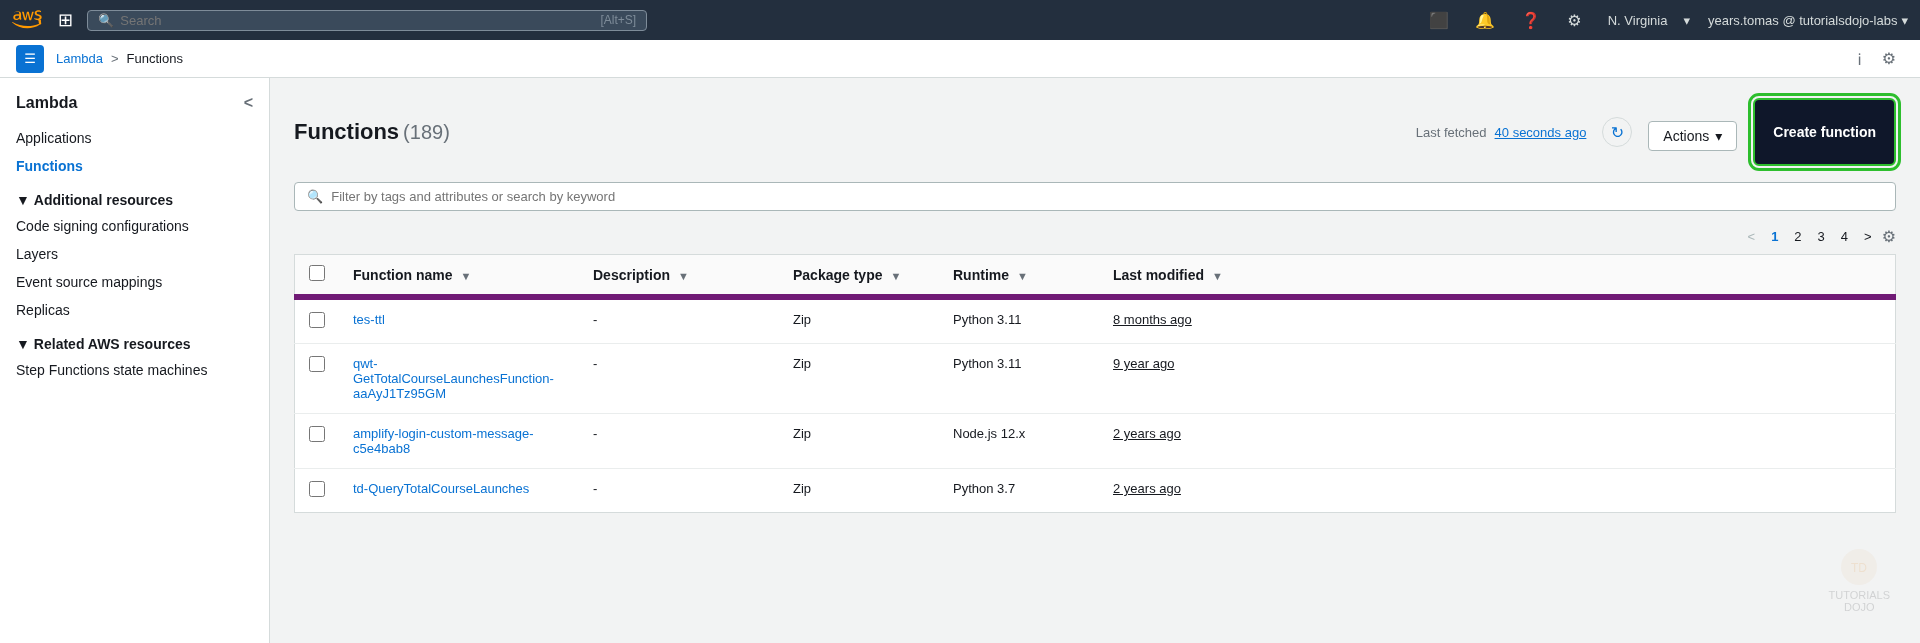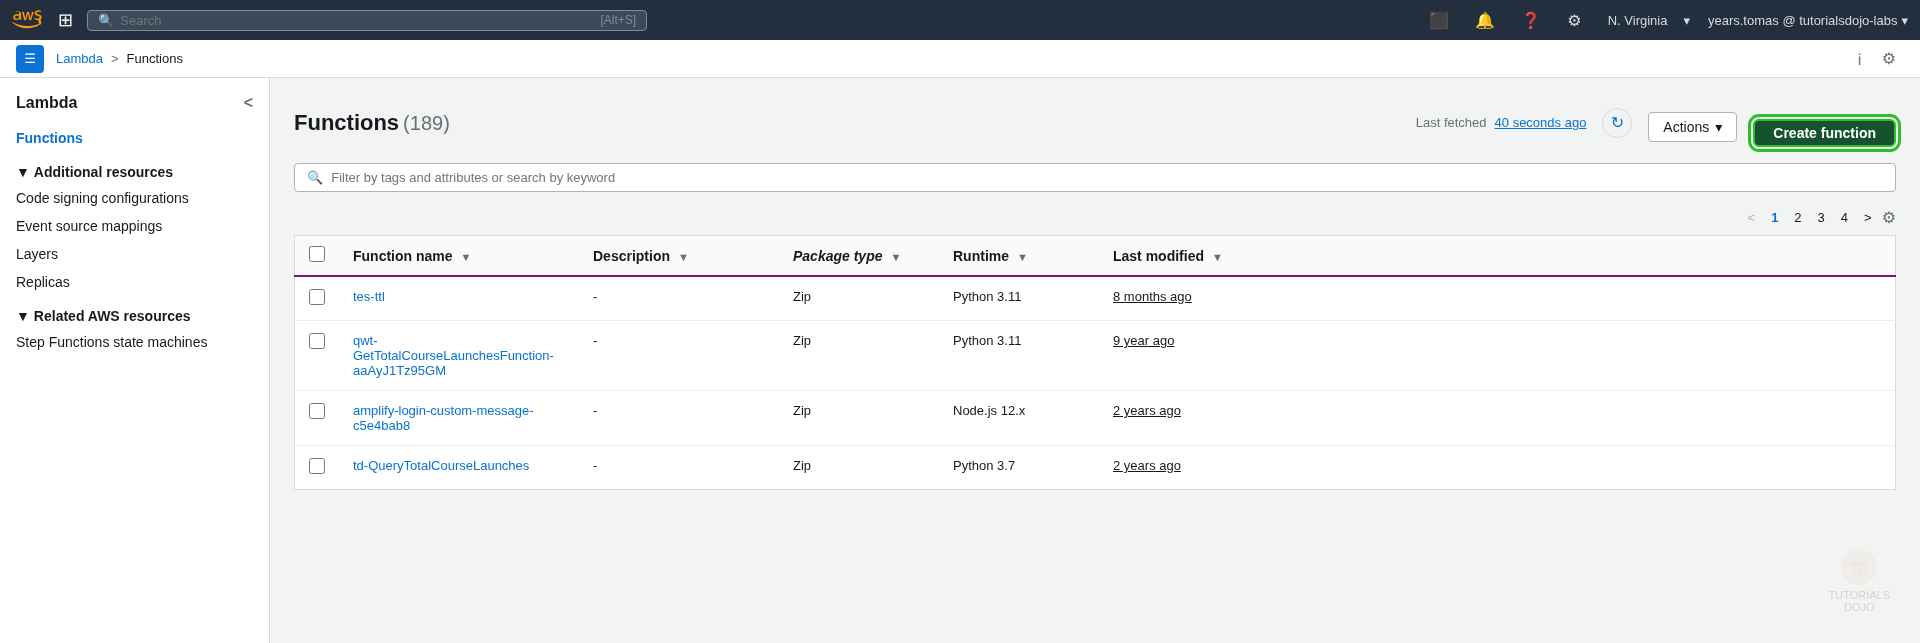--- a/index.html
+++ b/index.html
@@ -185,31 +185,30 @@
       padding: 6px 14px;
       cursor: pointer;
       font-size: 14px;
       color: #16191f;
       display: flex;
       align-items: center;
       gap: 6px;
       margin-top: 8px;
     }
     .create-function-btn {
-      background: #14532d;
+      background: #0f172a;
       border: 2px solid #2dbe2d;
       border-radius: 6px;
-      padding: 4px 18px;
+      padding: 24px 18px;
       cursor: pointer;
       font-size: 14px;
       font-weight: 700;
       color: #fff;
       outline: 3px solid #2dbe2d;
       outline-offset: 2px;
-      margin-top: 21px;
     }
 
     
     .content-search {
       display: flex;
       align-items: center;
       background: #fff;
       border: 1px solid #aab7b8;
       border-radius: 4px;
       padding: 6px 12px;
@@ -252,41 +251,41 @@
     
     .functions-table {
       background: #fff;
       border: 1px solid #d5dbdb;
       border-radius: 4px;
       width: 100%;
       border-collapse: collapse;
     }
     .functions-table th {
       background: #fafafa;
-      border-bottom: 2px solid #701a75;
+      border-bottom: 6px solid #701a75;
       padding: 10px 14px;
       text-align: left;
       font-size: 14px;
       font-weight: 700;
       color: #16191f;
       white-space: nowrap;
     }
     .functions-table th .sort-icon { color: #687078; margin-left: 4px; font-size: 11px; }
     .functions-table td {
       padding: 12px 14px;
       border-bottom: 1px solid #eaeded;
       font-size: 13px;
       vertical-align: top;
     }
     .functions-table tr:last-child td { border-bottom: none; }
     .functions-table .fn-link { color: #0972d3; cursor: pointer; text-decoration: none; }
     .col-checkbox { width: 36px; }
     .col-name { width: 240px; }
     .col-desc { width: 200px; }
-    .col-pkg { width: 160px; font-style: italic; }
+    .col-pkg { width: 160px; }
     .col-runtime { width: 160px; }
     .col-modified { width: auto; }
     .fn-checkbox { width: 16px; height: 16px; cursor: pointer; }
     .modified-underline { text-decoration: underline; color: #16191f; cursor: pointer; }
 
     
     .watermark {
       position: fixed;
       bottom: 30px;
       right: 30px;
@@ -342,29 +341,30 @@
   <span class="breadcrumb-info-icon">⚙</span>
 </div>
 
 <div class="main-layout">
 
   <aside class="sidebar">
     <div class="sidebar-header">
       <span>Lambda</span>
       <span class="sidebar-collapse-icon">&lt;</span>
     </div>
+    <div class="sidebar-nav-item">Applications</div>
     <div class="sidebar-nav-item active">Functions</div>
 
     <div class="sidebar-section-title">
       <span>▼</span>
       <span>Additional resources</span>
     </div>
     <div class="sidebar-nav-item">Code signing configurations</div>
+    <div class="sidebar-nav-item">Layers</div>
     <div class="sidebar-nav-item">Event source mappings</div>
-    <div class="sidebar-nav-item">Layers</div>
     <div class="sidebar-nav-item">Replicas</div>
 
     <div class="sidebar-section-title">
       <span>▼</span>
       <span>Related AWS resources</span>
     </div>
     <div class="sidebar-nav-item">Step Functions state machines</div>
   </aside>
 
   <main class="content">

